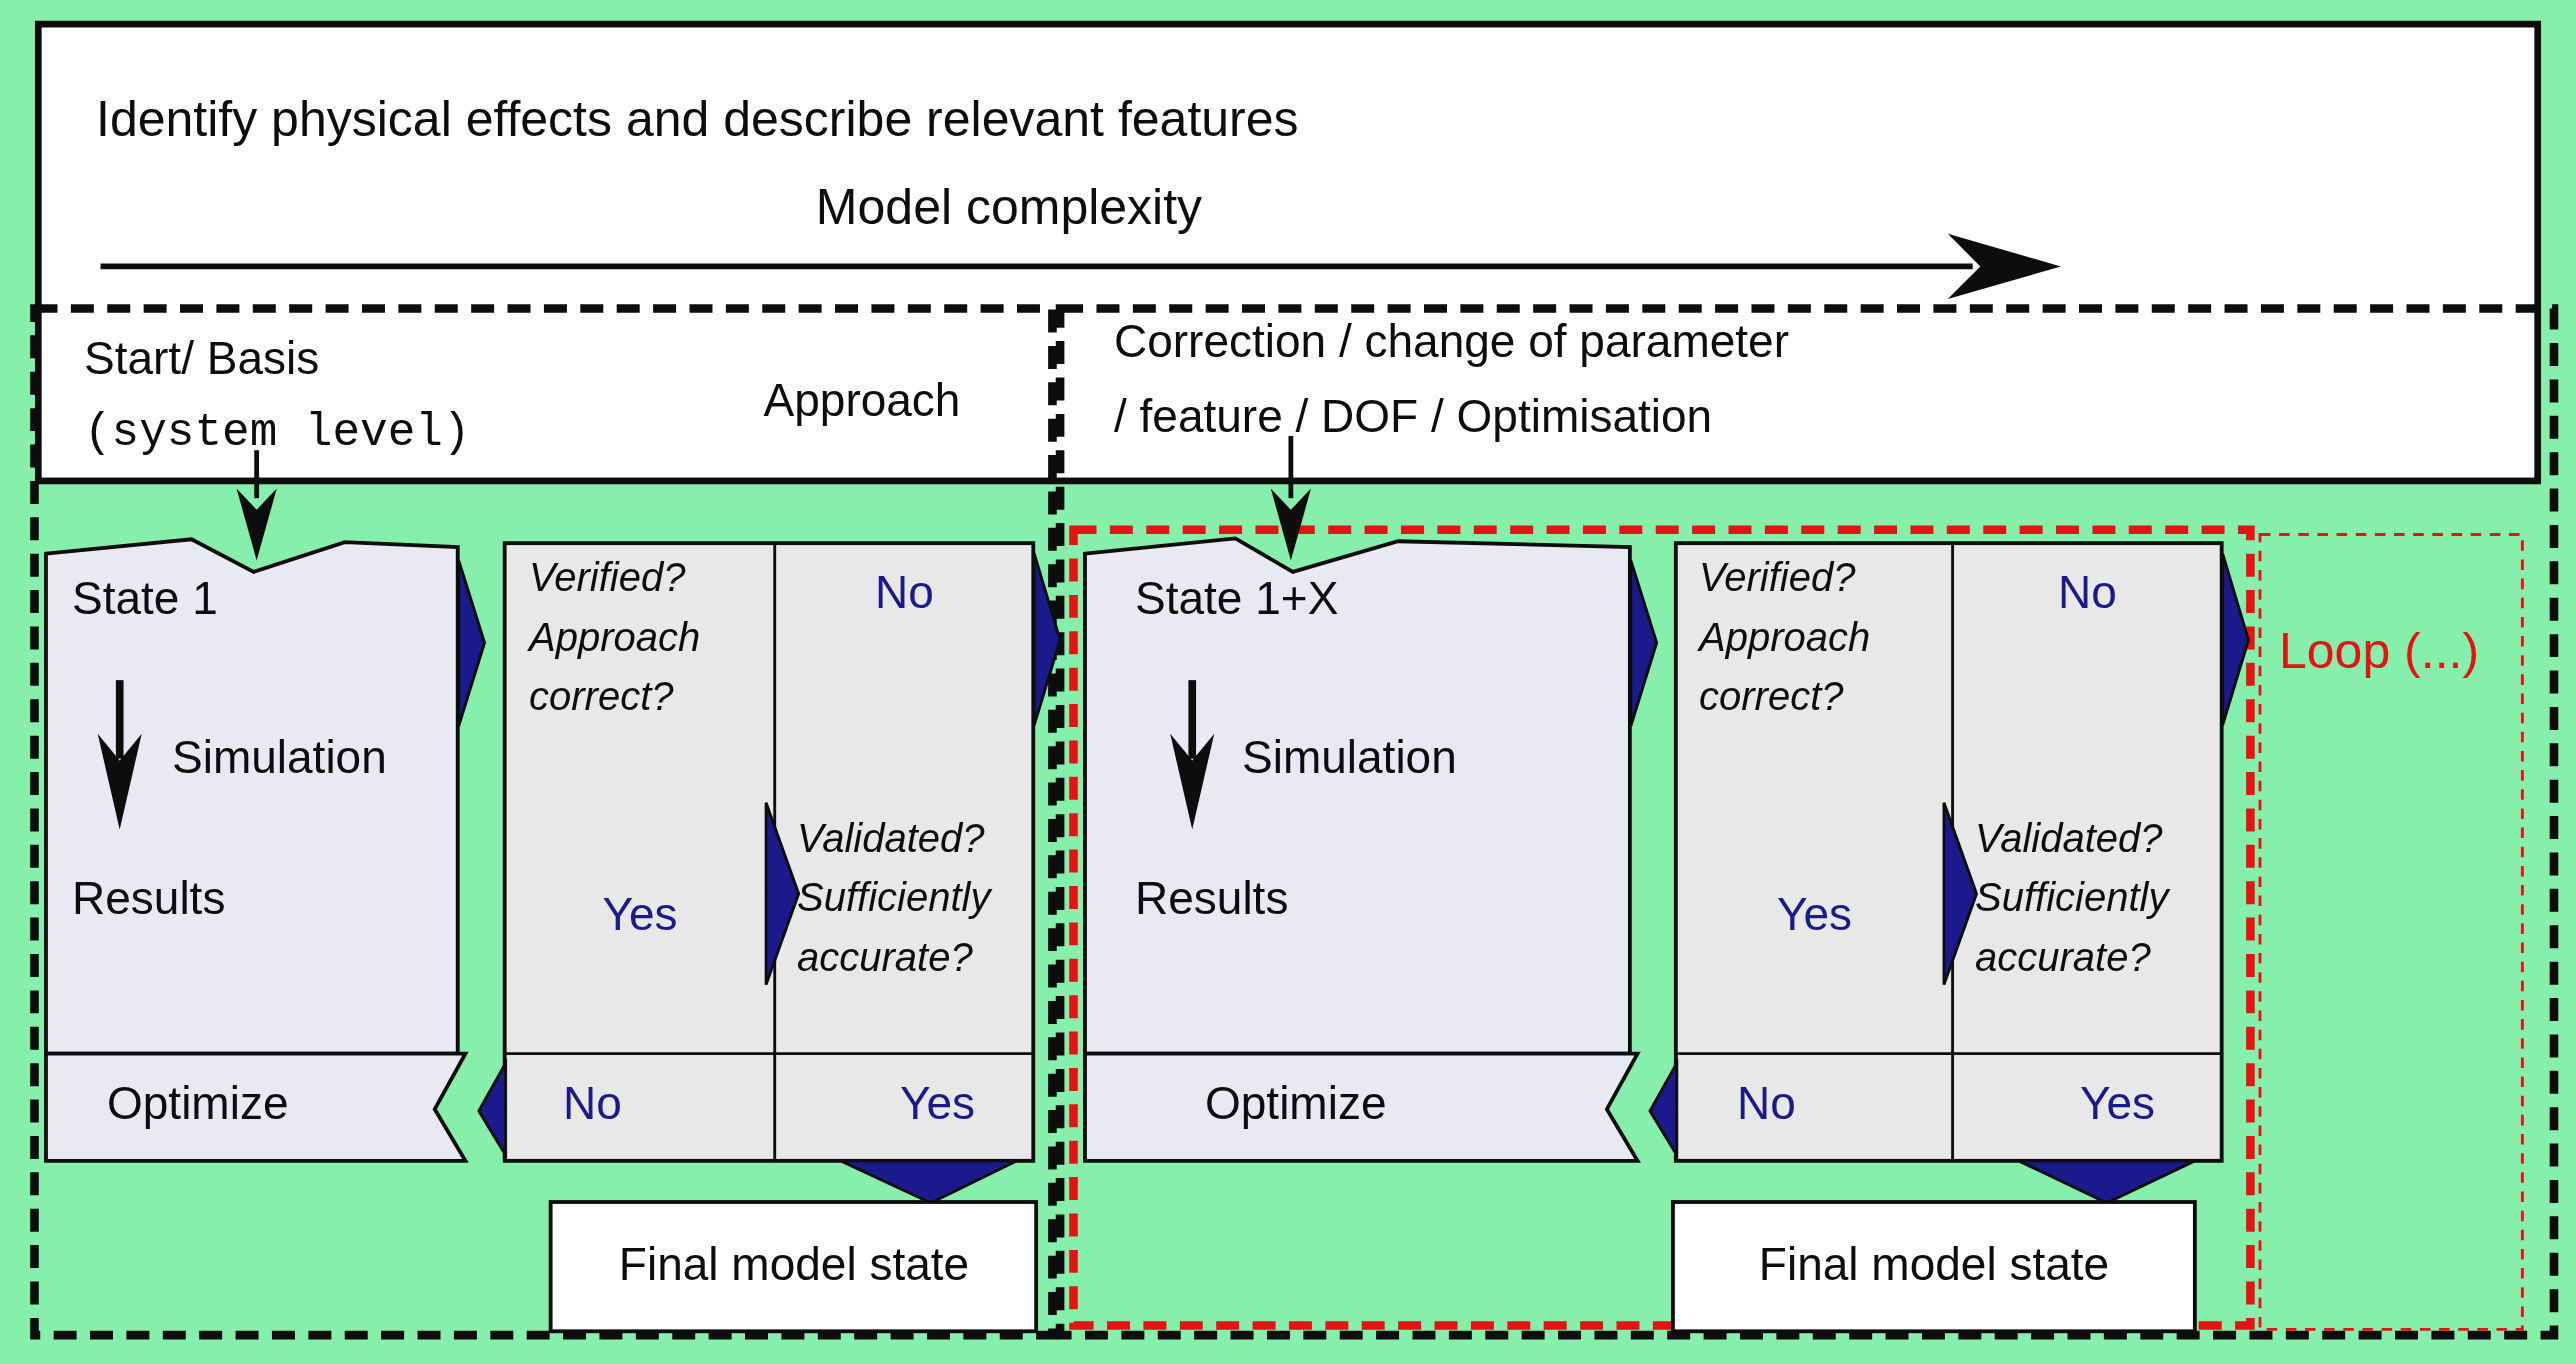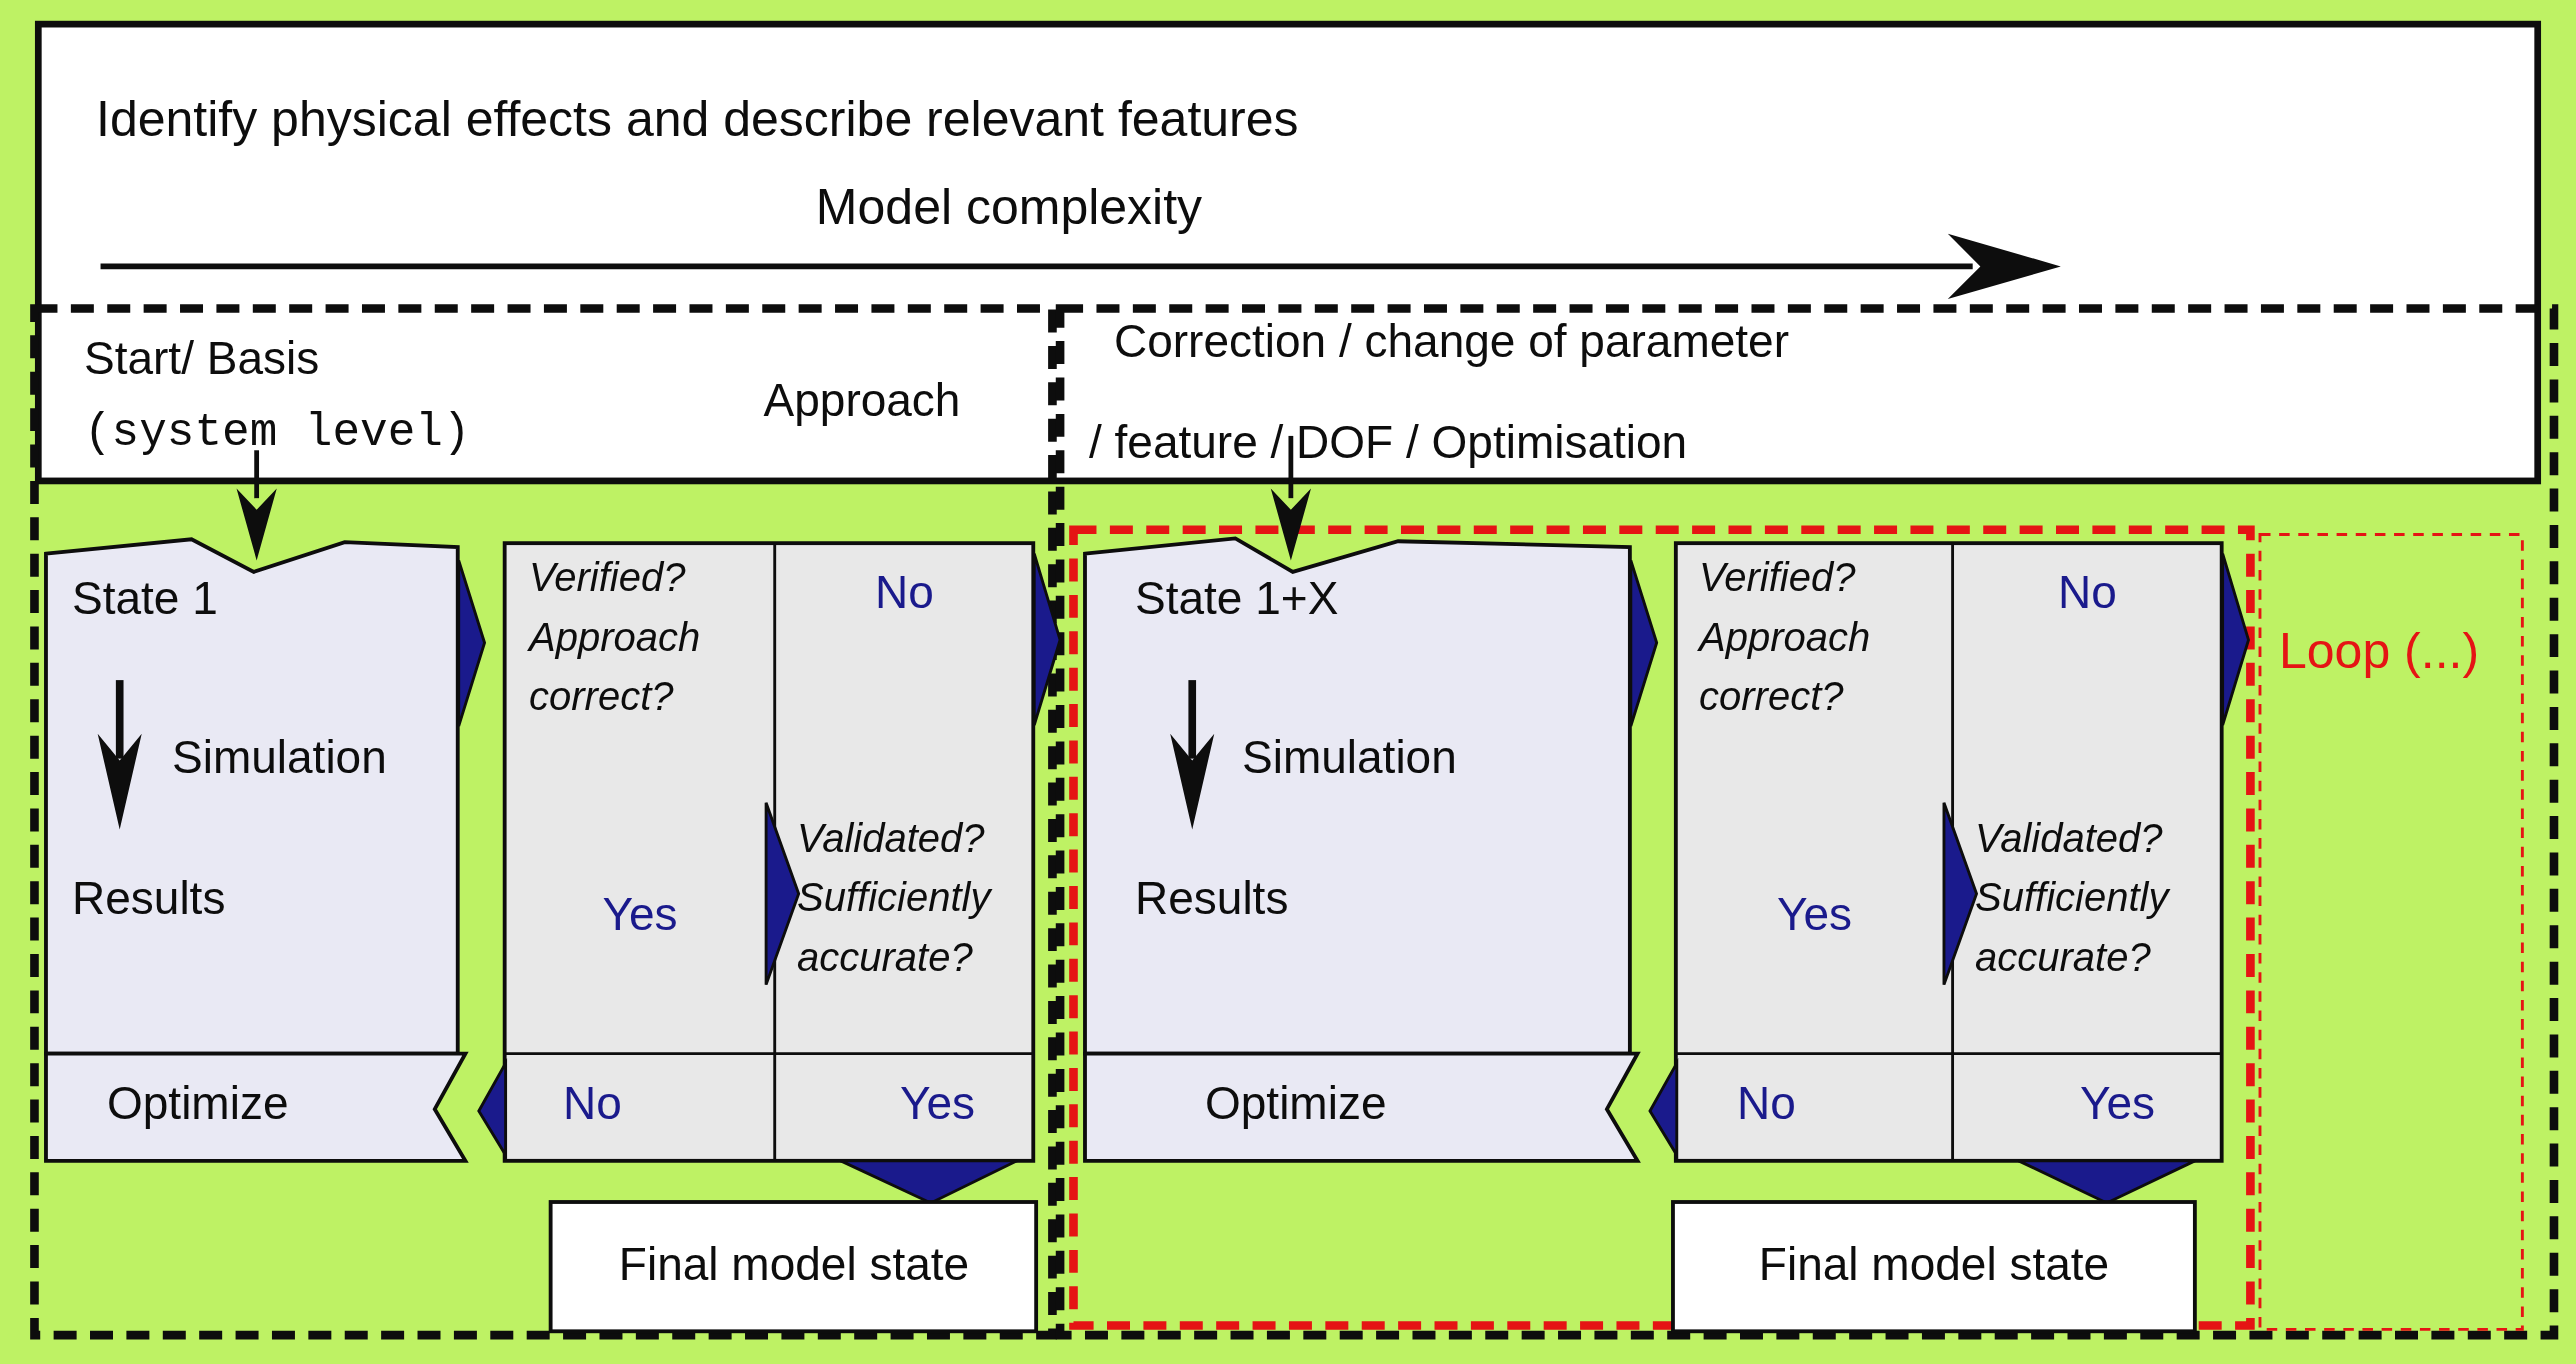--- a/index.html
+++ b/index.html
@@ -1,19 +1,19 @@
 <!DOCTYPE html>
 <html><head>
 <meta charset="utf-8">
 <style>
   html,body{margin:0;padding:0;background:#ffffff;}
   .canvas{
     position:relative;
     width:2576px;height:1365px;
-    background:#bef264;
+    background:#86efac;
     font-family:"Liberation Sans", sans-serif;
     color:#0d0d0d;
     overflow:hidden;
   }
   .layer{position:absolute;left:0;top:0;}
   .t{position:absolute;white-space:nowrap;line-height:1.1;color:#0d0d0d;}
   .fs52{font-size:50px;}
   .fs48{font-size:46px;}
   .fs42{font-size:40px;font-style:italic;}
   .navy{color:#1a1a8c;}
@@ -85,21 +85,21 @@
   </svg>
 
   <div class="t fs52" style="left:96px;top:92px;">Identify physical effects and describe relevant features</div>
   <div class="t fs52 ctr" style="left:765px;top:180px;width:488px;">Model complexity</div>
 
   <div class="t fs48" style="left:84px;top:333px;">Start/ Basis</div>
   <div class="t fs48" style="left:84px;top:408px;font-family:Liberation Mono, monospace;">(system level)</div>
   <div class="t fs48 ctr" style="left:728px;top:375px;width:268px;">Approach</div>
 
   <div class="t fs48" style="left:1114px;top:316px;">Correction / change of parameter</div>
-  <div class="t fs48" style="left:1089px;top:391px;margin-top:26px;">/ feature / DOF / Optimisation</div>
+  <div class="t fs48" style="left:1114px;top:391px;">/ feature / DOF / Optimisation</div>
 
   <div class="t fs48" style="left:72px;top:573px;">State 1</div>
   <div class="t fs48" style="left:172px;top:732px;">Simulation</div>
   <div class="t fs48" style="left:72px;top:873px;">Results</div>
   <div class="t fs48" style="left:107px;top:1078px;">Optimize</div>
 
   <div class="t fs42" style="left:529px;top:555px;">Verified?</div>
   <div class="t fs42" style="left:529px;top:615px;">Approach</div>
   <div class="t fs42" style="left:529px;top:674px;">correct?</div>
   <div class="t fs48 navy ctr" style="left:775px;top:567px;width:259px;">No</div>

